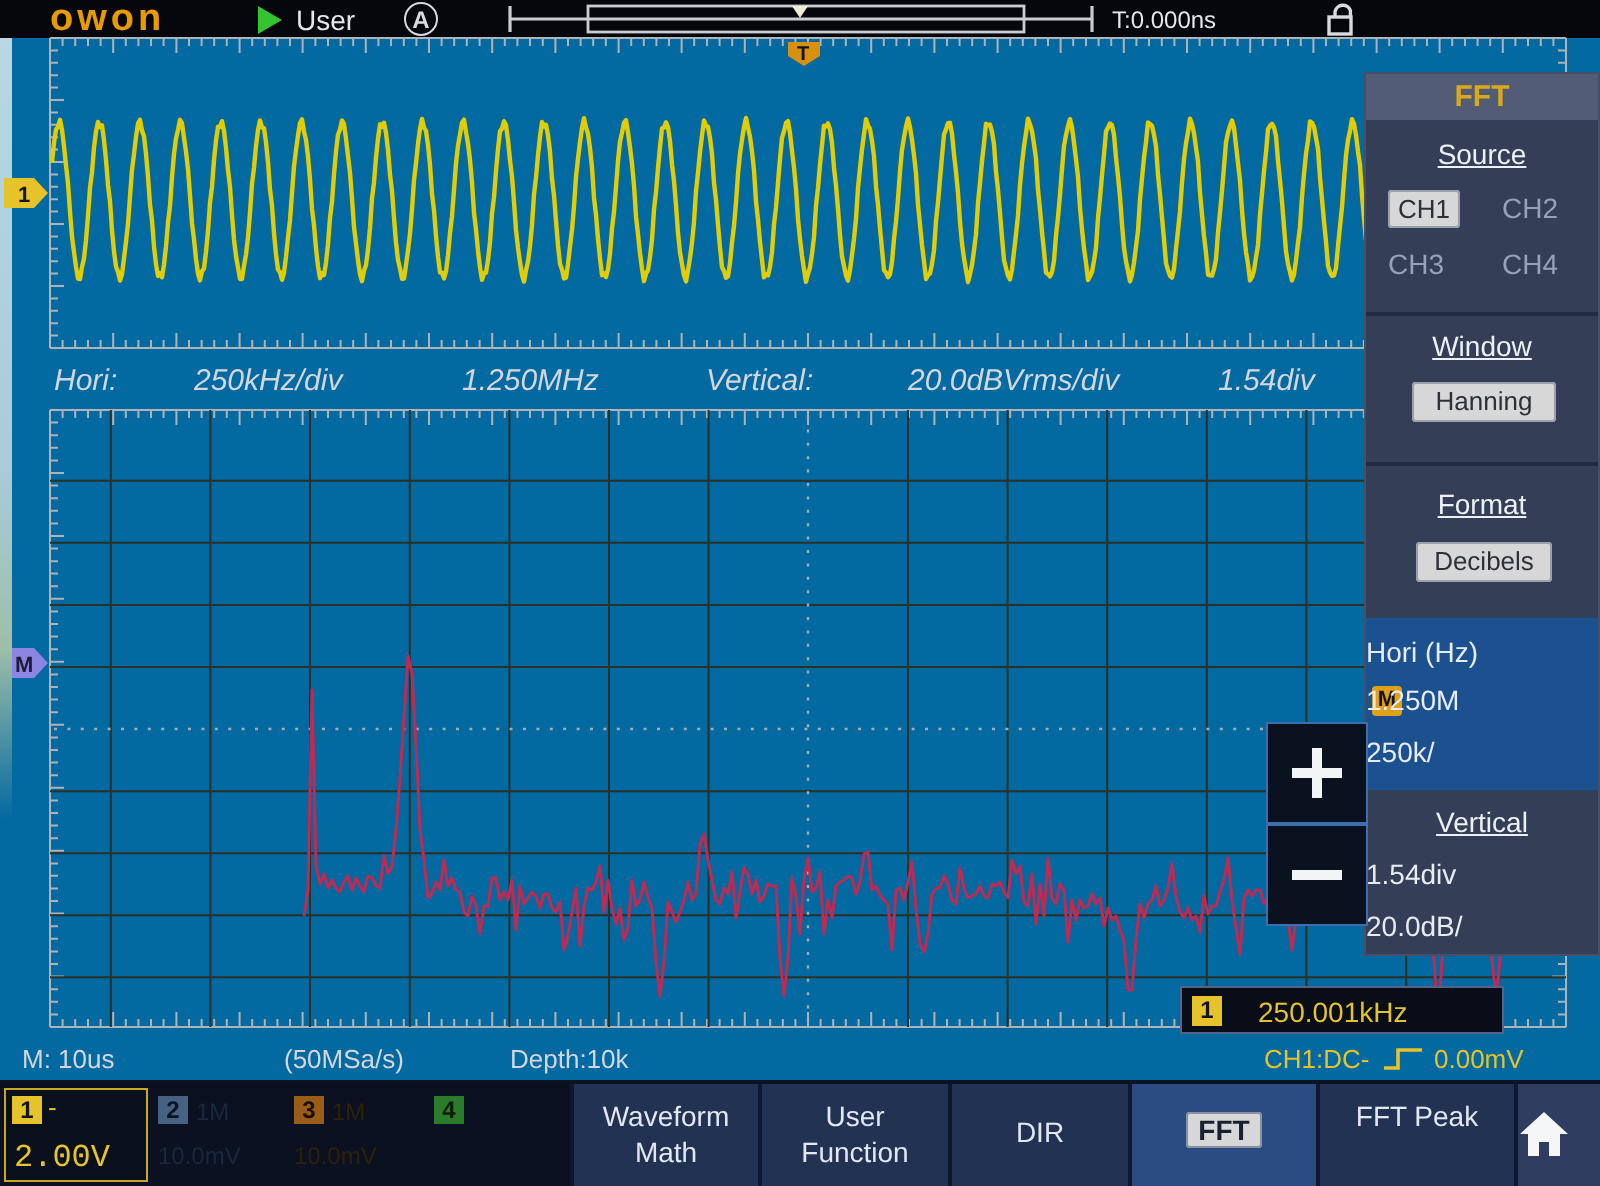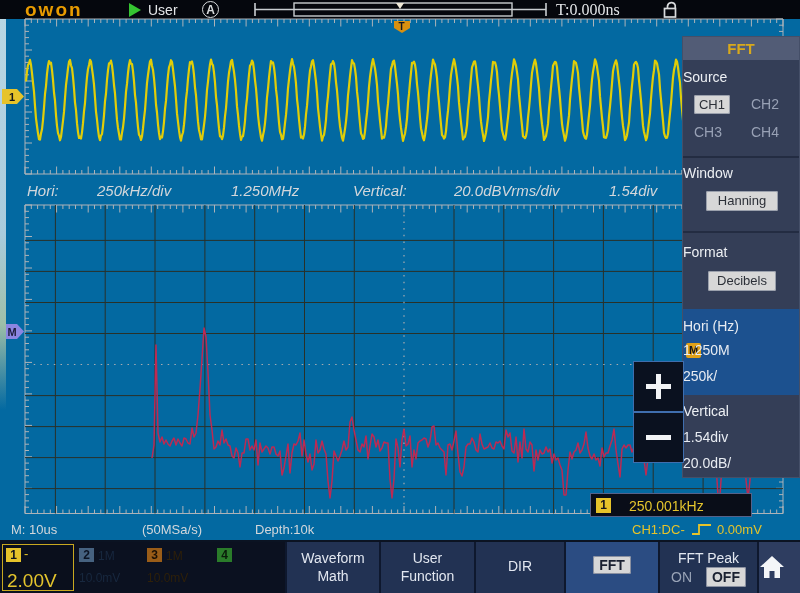--- a/index.html
+++ b/index.html
@@ -5,35 +5,35 @@
   html,body{margin:0;padding:0;background:#000;}
   #screen{position:relative;width:800px;height:593px;background:#0369a1;overflow:hidden;
           font-family:"Liberation Sans",sans-serif;}
   .abs{position:absolute;}
   
   #topbar{left:0;top:0;width:800px;height:19px;background:#05070d;}
   #logo{left:25px;top:0px;color:#e89b00;font-size:19px;font-weight:bold;letter-spacing:2px;line-height:19px;}
   #trig-label{left:148px;top:0;color:#e4e6e8;font-size:14px;line-height:20px;}
   #auto-icon{left:202px;top:1px;width:17px;height:17px;border:1.5px solid #d8dadc;border-radius:50%;
              color:#d8dadc;font-size:12px;font-weight:bold;text-align:center;line-height:17px;box-sizing:border-box;}
-  #ttime{left:556px;top:0;color:#e4e6e8;font-size:16px;line-height:20px;font-family:Liberation Serif, serif;}
+  #ttime{left:556px;top:0;color:#e4e6e8;font-size:12px;line-height:20px;}
   
   #strip{left:0;top:19px;width:6px;height:391px;
          background:linear-gradient(180deg,#b9d7e4 0%,#a9cbdc 55%,#9dbfa8 78%,rgba(20,30,20,0) 100%);}
   
   .ib{top:182px;color:#d3d7db;font-size:15px;font-style:italic;}
   
   .st{top:522px;color:#d3d7db;font-size:13px;}
   .sty{color:#e6c32a;text-align:center;}
   
   #menu{left:682px;top:36px;width:118px;height:442px;background:#343e57;box-sizing:border-box;
         border:1px solid #454f68;}
   #menu-title{left:0;top:0;width:100%;height:23px;background:#525c76;color:#d8a91c;
               font-size:15px;font-weight:bold;text-align:center;line-height:23px;}
-  .msec-label{width:100%;color:#edf0f4;font-size:14px;}
+  .msec-label{width:100%;text-align:center;color:#edf0f4;font-size:14px;text-decoration:underline;}
   .mdiv{left:0;width:100%;height:2px;background:#232c42;}
   .selbox{background:#d7d7d7;color:#2c3038;font-size:13px;font-weight:normal;text-align:center;
           border-radius:2px;box-shadow:0 0 0 1px #9aa0ac inset;}
   .mopt{color:#98a1b5;font-size:14px;}
   #menu-hl{left:0;top:272px;width:100%;height:86px;background:#1c518f;}
   .mval{width:100%;color:#e8ecf2;font-size:14px;}
   #m-badge{left:3px;top:34px;width:15px;height:15px;background:#e0a017;color:#14151c;font-size:11px;
            font-weight:bold;text-align:center;line-height:15px;border-radius:2px;}
   
   .zbtn{left:633px;width:51px;height:51px;background:#0a111f;box-sizing:border-box;
@@ -50,21 +50,21 @@
   .bcell{top:0;height:100%;background:#223253;border-left:2px solid #0e182e;box-sizing:border-box;
          color:#e2e7f0;font-size:14px;text-align:center;}
   .bcell .l1{margin-top:7px;line-height:18px;}
   .bcell .l2{line-height:18px;}
   #cell-fft{background:#2b4c82;}
   .inbox{display:inline-block;background:#d7d7d7;color:#1a2030;font-weight:bold;font-size:14px;
          padding:1px 6px;border-radius:2px;box-shadow:0 0 0 1px #8a90a0 inset;}
   #ch1-cell{left:2px;top:2px;width:72px;height:47px;background:#0a0f1c;box-sizing:border-box;
             border:1px solid #c8a820;}
   .chbadge{width:15px;height:14px;font-size:12px;font-weight:bold;text-align:center;line-height:14px;color:#10141e;}
-  #ch1-scale{left:4px;top:25px;color:#e3c42d;font-size:19px;}
+  #ch1-scale{left:4px;top:25px;color:#e3c42d;font-size:16px;font-family:Liberation Mono, monospace;}
   .dimtxt{color:#18283f;font-size:12px;}
   #peak-on{color:#99a3b6;font-size:14px;}
   
   svg{display:block;}
   .svgtext{font-family:"Liberation Sans",sans-serif;}
 </style>
 </head>
 <body>
 
 <div id="screen">
@@ -195,22 +195,20 @@
     </div>
     <div class="bcell abs" style="left:379px;width:95px">
       <div class="l1">User</div>
       <div class="l2">Function</div>
     </div>
     <div id="cell-fft" class="bcell abs" style="left:564px;width:94px">
       <div style="margin-top:14px"><span class="inbox">FFT</span></div>
     </div>
     <div class="bcell abs" style="left:658px;width:99px">
       <div class="l1">FFT Peak</div>
-      <div class="l2"><span id="peak-on">ON</span>
-        <span class="inbox" style="margin-left:10px">OFF</span></div>
     </div>
     <div class="bcell abs" style="left:757px;width:43px;background:#2e3d60">
       <svg style="margin-top:13px" width="26" height="24">
         <path d="M13,1 L25,12 L21,12 L21,23 L15.5,23 L15.5,16 L10.5,16 L10.5,23 L5,23 L5,12 L1,12 Z" fill="#f4f6f8"></path>
       </svg>
     </div>
   </div>
 
 </div>
 

